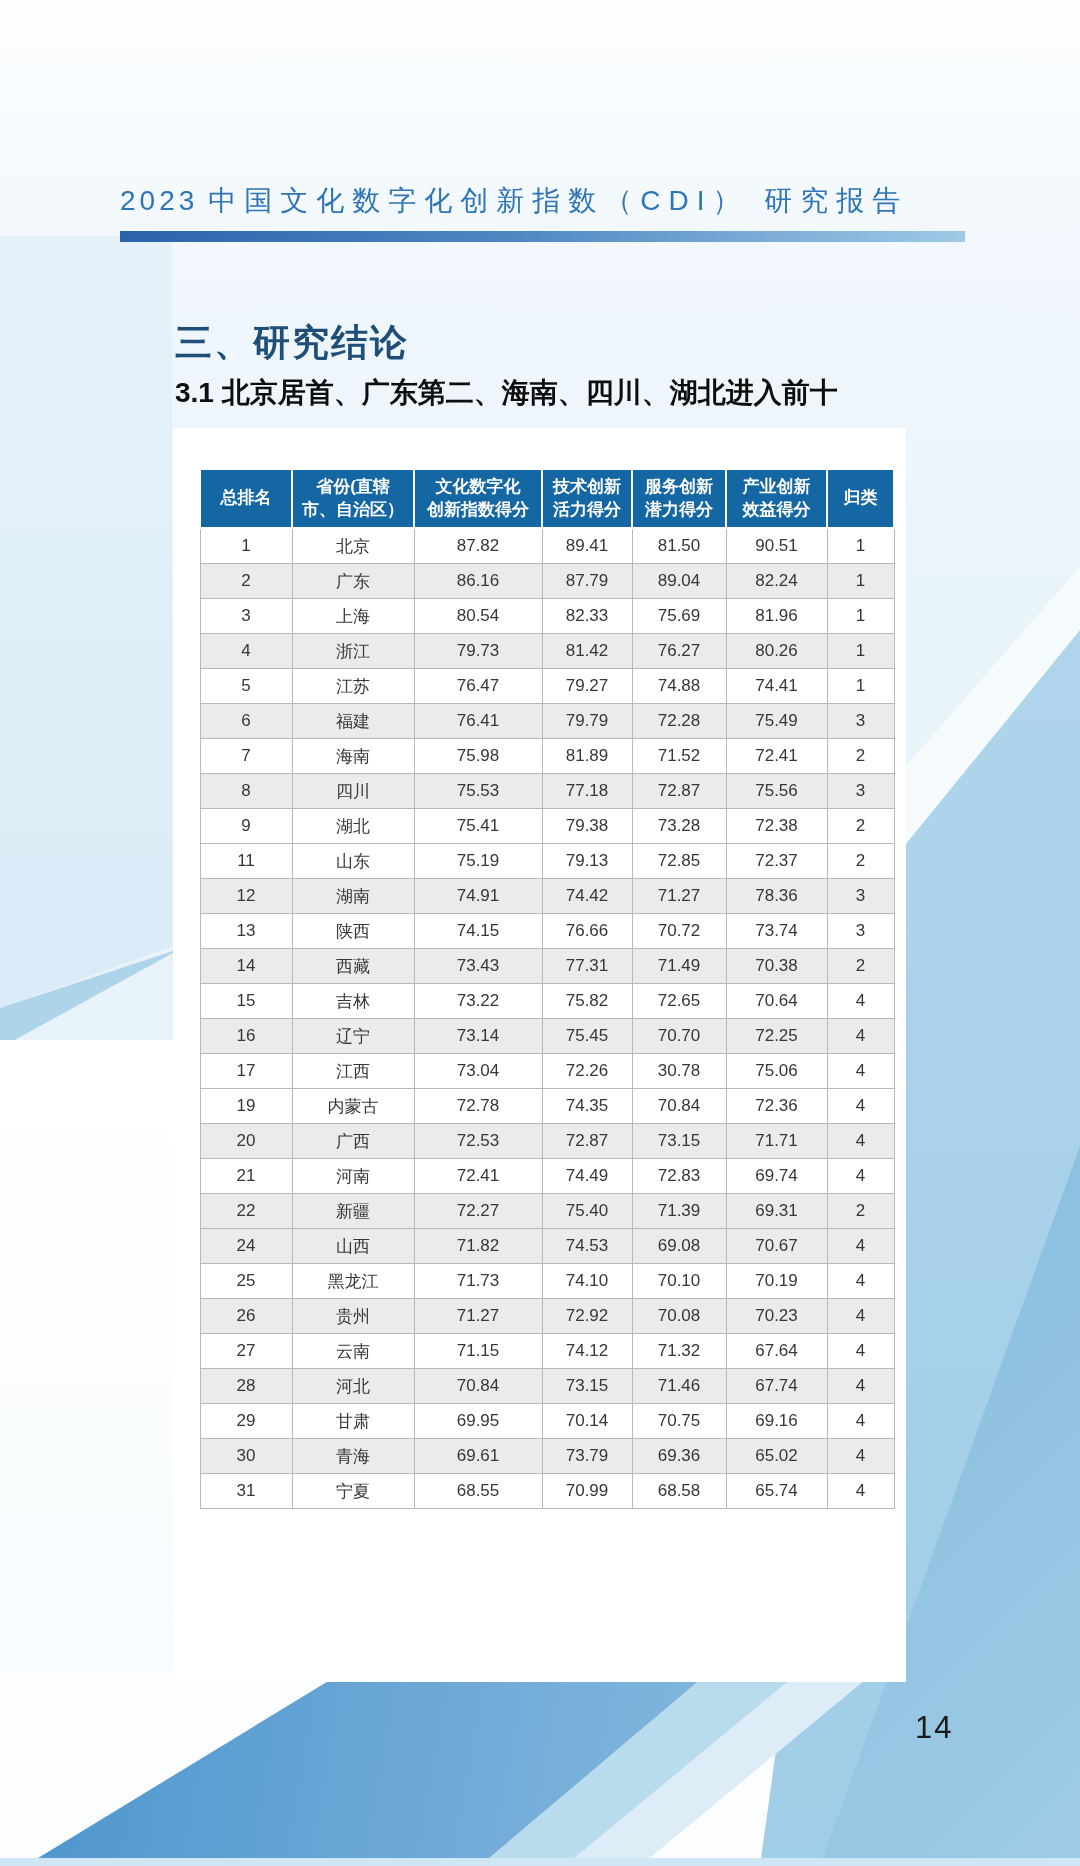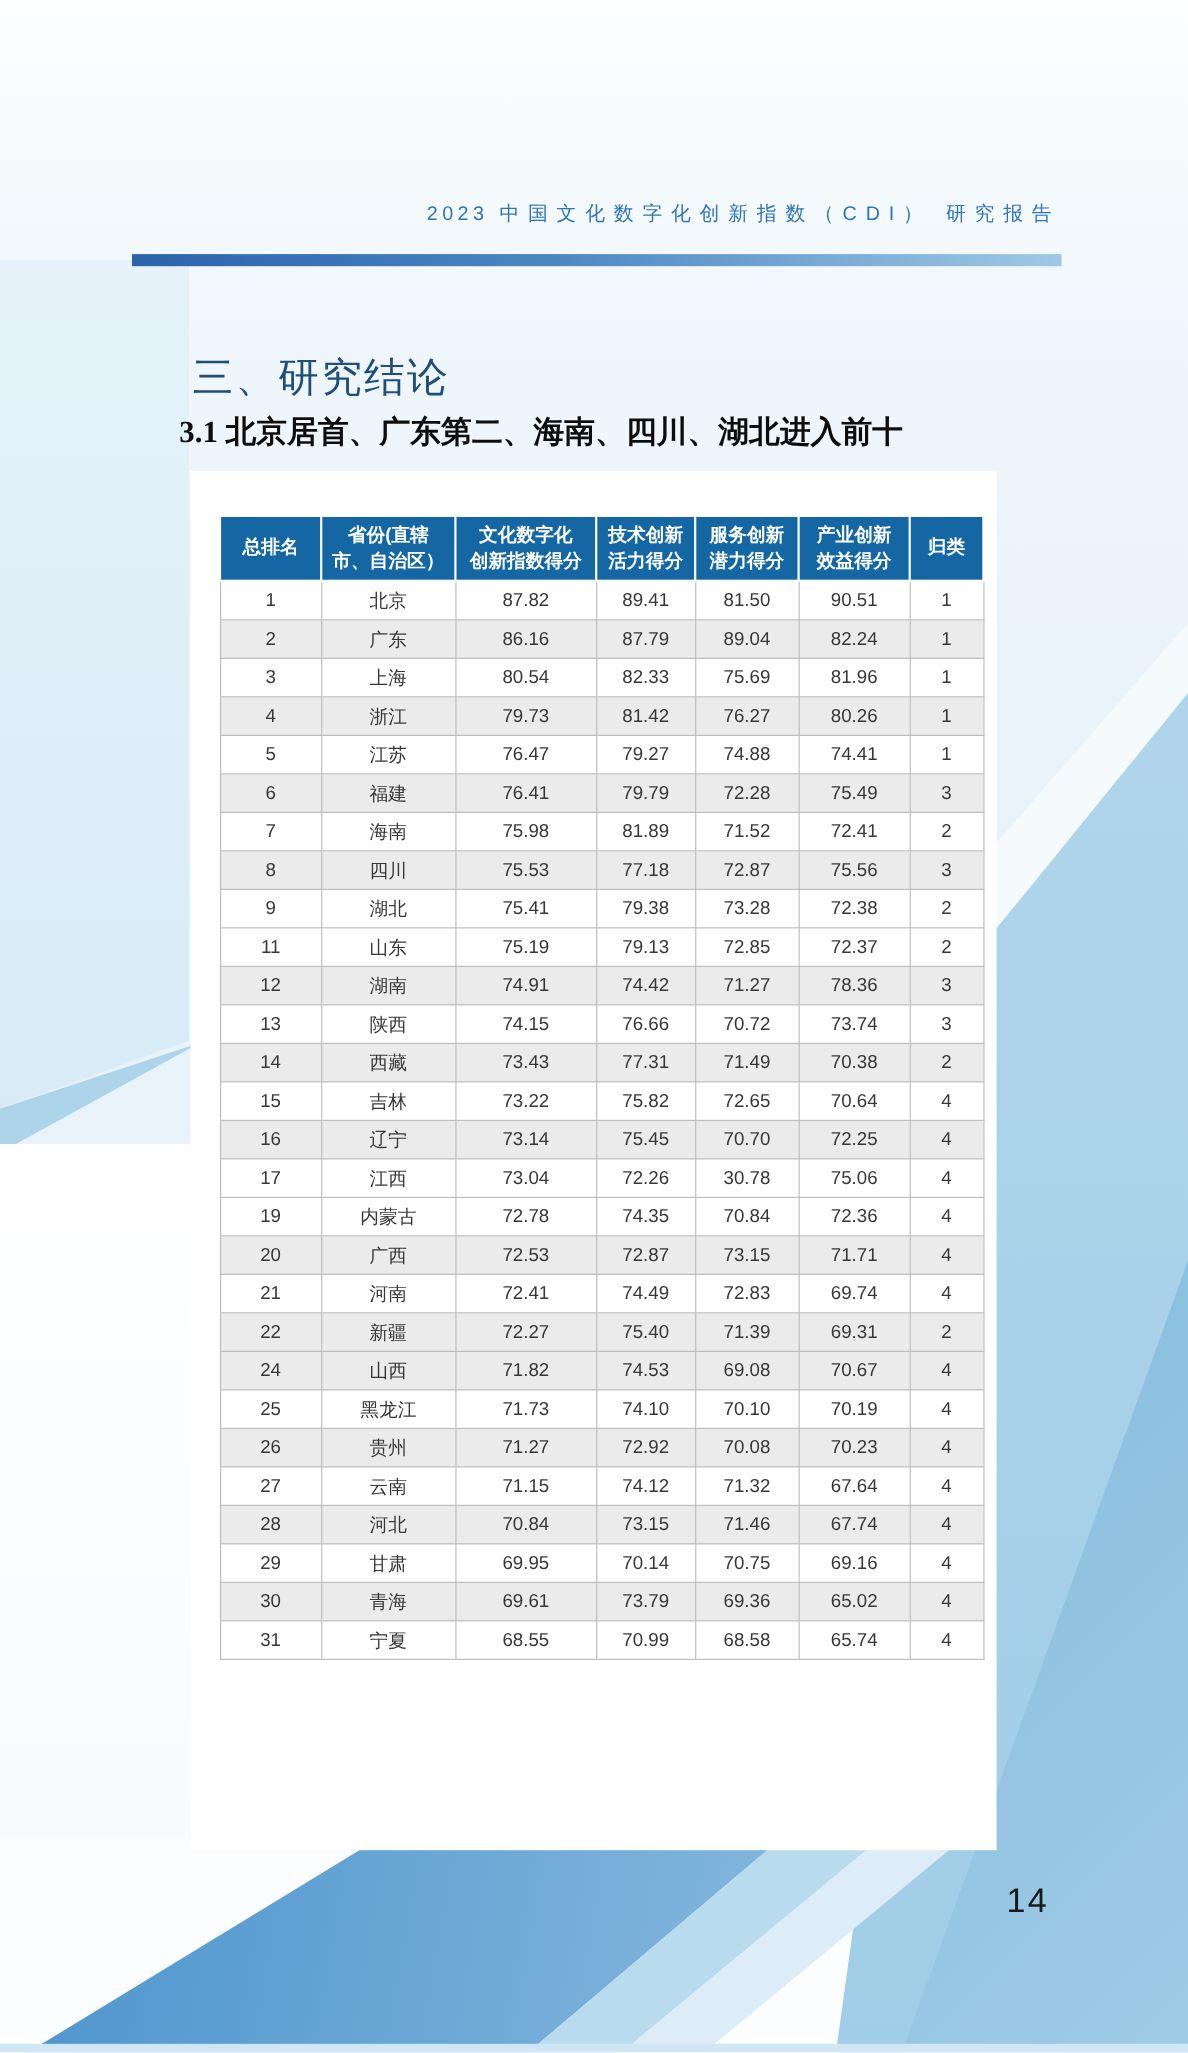--- a/index.html
+++ b/index.html
@@ -30,30 +30,30 @@
     clip-path:polygon(100% 0,100% 100%,0 100%);}
   .bg-bl1{left:0;top:1680px;width:1080px;height:186px;
     background:linear-gradient(100deg,#4b94cd 0%,#7ab1da 55%,#9cc9e4 100%);
     clip-path:polygon(330px 0,700px 0,480px 100%,25px 100%);}
   .bg-bl2{left:0;top:1680px;width:1080px;height:186px;background:#b9dbee;
     clip-path:polygon(700px 0,790px 0,565px 100%,480px 100%);}
   .bg-bl3{left:0;top:1680px;width:1080px;height:186px;background:#dcedf7;
     clip-path:polygon(790px 0,865px 0,640px 100%,565px 100%);}
   .bg-bottom-strip{left:0;top:1858px;width:1080px;height:8px;background:#cfe6f4;}
   
-  .doc-header{position:absolute;left:104px;top:182px;width:860px;
-    color:#2e74b6;font-size:18px;letter-spacing:8px;white-space:nowrap;text-align:right;}
+  .doc-header{position:absolute;left:120px;top:182px;width:860px;
+    color:#2e74b6;font-size:28px;letter-spacing:8px;white-space:nowrap;}
   .doc-header .yr{letter-spacing:4px;margin-right:10px;}
   .header-rule{position:absolute;left:120px;top:231px;width:845px;height:11px;
     background:linear-gradient(90deg,#2b63aa 0%,#4c86c2 45%,#9fc9e6 100%);}
   .card{position:absolute;left:173px;top:428px;width:733px;height:1254px;background:#ffffff;}
   .section-title{position:absolute;left:175px;top:318px;
-    color:#1f4e79;font-size:37px;font-weight:normal;letter-spacing:2px;}
-  .subsection-title{position:absolute;left:163px;top:374px;
-    color:#0d0d0d;font-size:28px;font-weight:bold;white-space:nowrap;font-family:Liberation Serif, serif;}
+    color:#1f4e79;font-size:37px;font-weight:bold;letter-spacing:2px;}
+  .subsection-title{position:absolute;left:175px;top:374px;
+    color:#0d0d0d;font-size:28px;font-weight:bold;white-space:nowrap;}
   table.rank{position:absolute;left:199px;top:468px;width:694px;
     border-collapse:collapse;table-layout:fixed;}
   table.rank th{
     background:#1467a3;color:#ffffff;font-size:17px;font-weight:bold;
     line-height:1.3;padding:4px 0;border:2px solid #ffffff;
     white-space:pre-line;height:49px;vertical-align:middle;text-align:center;}
   table.rank td{
     border:1px solid #b9b9b9;height:34px;padding:0;
     font-size:17px;color:#373737;text-align:center;vertical-align:middle;
     background:#ffffff;}

